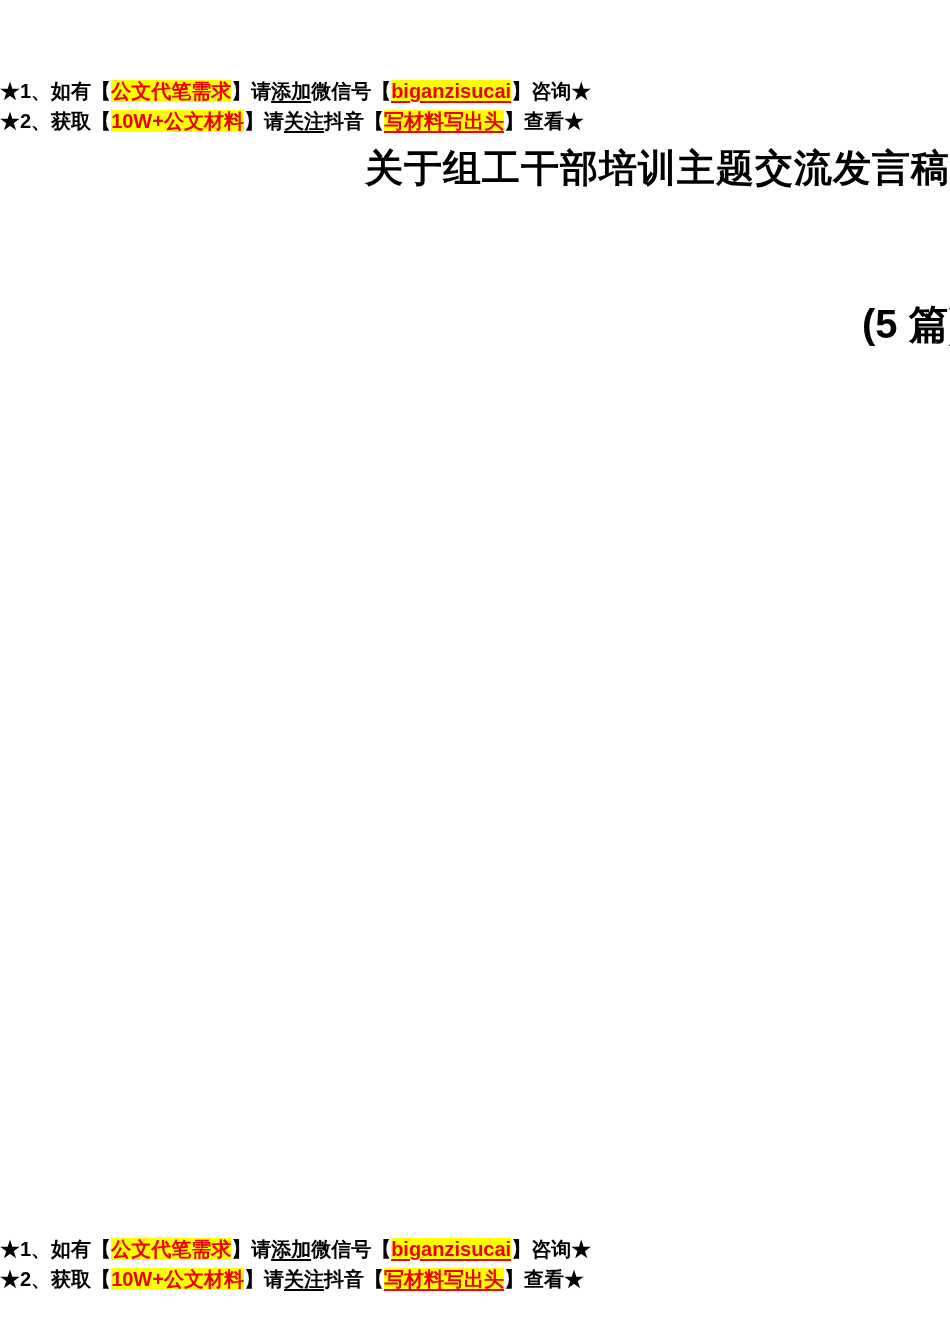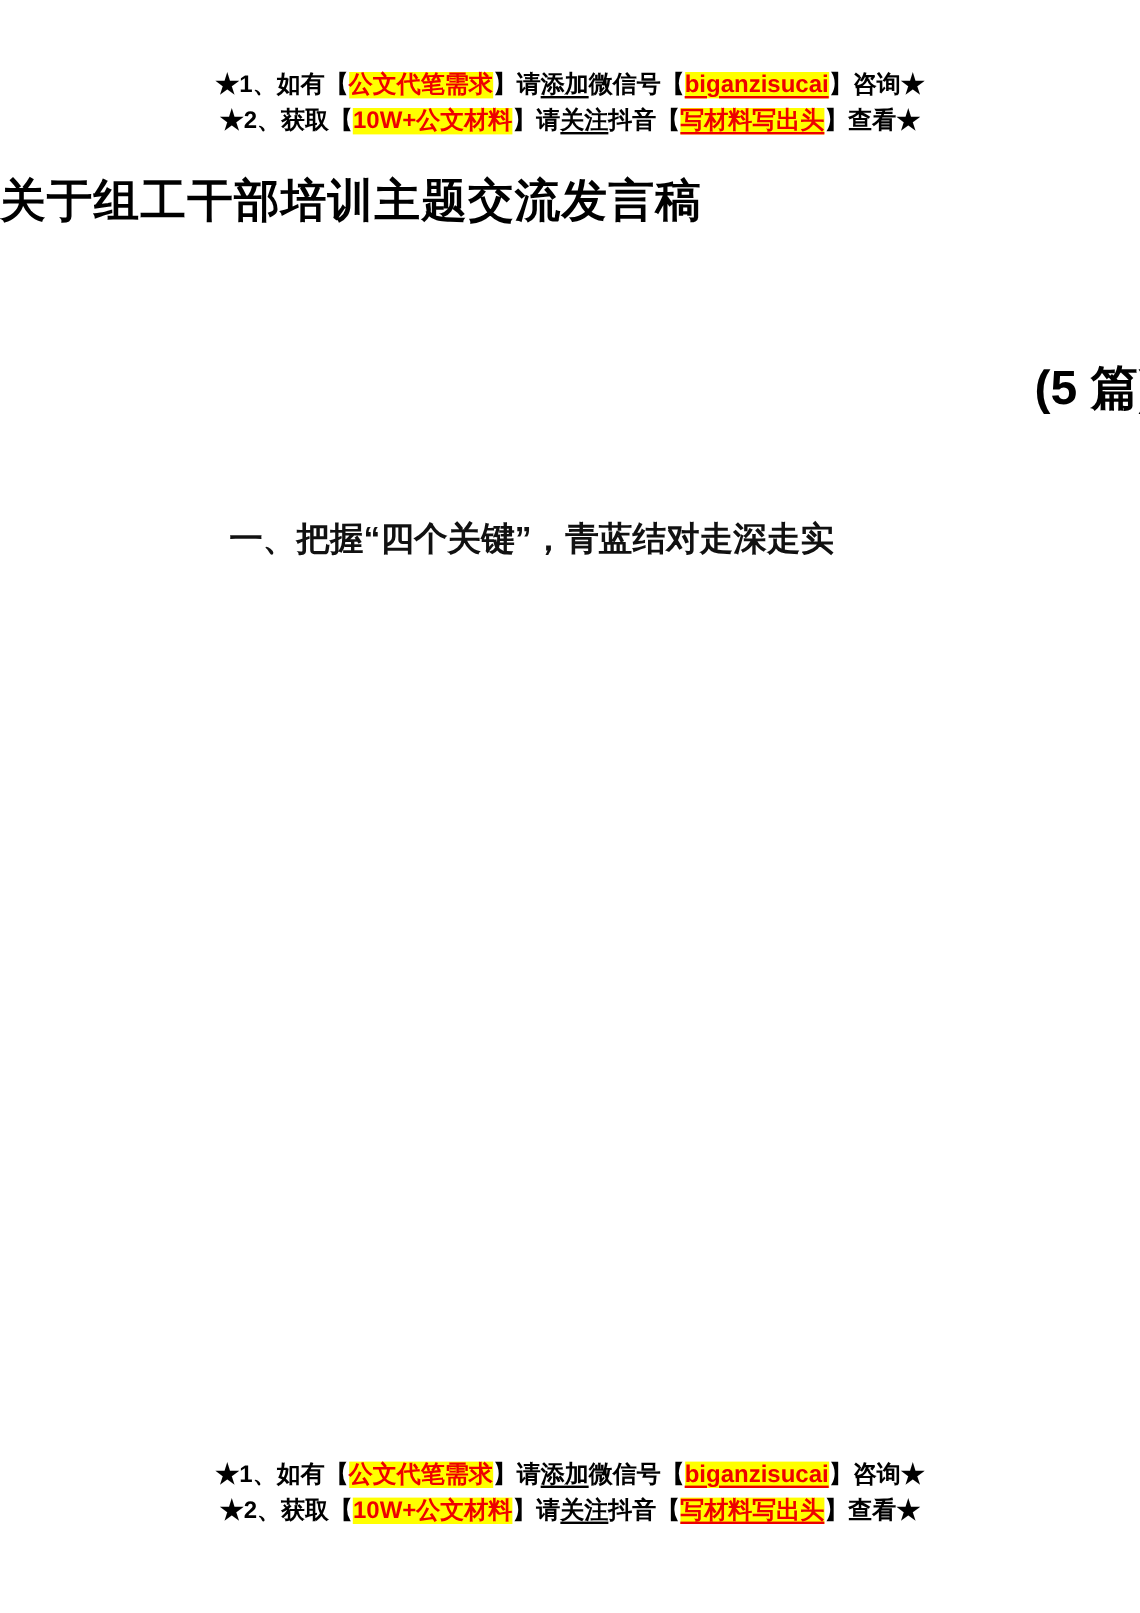--- a/index.html
+++ b/index.html
@@ -11,26 +11,27 @@
     margin: 0 auto;
     background: #ffffff;
     font-family: "Liberation Sans", sans-serif;
     color: #000000;
     overflow: hidden;
   }
   .promo {
     position: absolute;
     left: 0;
     width: 100%;
-    text-align: center;
+    text-align: left;
     font-size: 20px;
     line-height: 30px;
     font-weight: bold;
     color: #000000;
     white-space: nowrap;
+    margin-top: 20px;
   }
   .promo-header { top: 56px; }
   .promo-footer { top: 1214px; }
   .seg { display: inline; }
   .seg.plain { color: #000000; }
   .seg.underline { color: #000000; text-decoration: underline; text-underline-offset: 3px; }
   .seg.red-highlight {
     color: #ee0000;
     background: #ffff00;
   }
@@ -39,21 +40,21 @@
     background: #ffff00;
     text-decoration: underline;
     text-underline-offset: 3px;
   }
   .doc-title {
     position: absolute;
     top: 142px;
     left: 0;
     width: 100%;
     margin: 0;
-    text-align: left;
+    text-align: right;
     font-size: 38px;
     line-height: 52px;
     font-weight: bold;
     letter-spacing: 1px;
   }
   .doc-subtitle {
     position: absolute;
     top: 286px;
     left: 0;
     width: 100%;
@@ -95,21 +96,20 @@
   <div class="promo promo-header">
     <div><span class="seg plain">★1、如有【</span><span class="seg red-highlight">公文代笔需求</span><span class="seg plain">】请</span><span class="seg underline">添加</span><span class="seg plain">微信号【</span><span class="seg red-highlight-underline">biganzisucai</span><span class="seg plain">】咨询★</span></div>
     <div><span class="seg plain">★2、获取【</span><span class="seg red-highlight">10W+公文材料</span><span class="seg plain">】请</span><span class="seg underline">关注</span><span class="seg plain">抖音【</span><span class="seg red-highlight-underline">写材料写出头</span><span class="seg plain">】查看★</span></div>
   </div>
 
   <h1 class="doc-title">关于组工干部培训主题交流发言稿</h1>
 
   <h2 class="doc-subtitle">(5 篇)</h2>
 
   <div class="body-text">
-    <p class="section-heading">一、把握“四个关键”，青蓝结对走深走实</p>
   </div>
 
   <div class="promo promo-footer">
     <div><span class="seg plain">★1、如有【</span><span class="seg red-highlight">公文代笔需求</span><span class="seg plain">】请</span><span class="seg underline">添加</span><span class="seg plain">微信号【</span><span class="seg red-highlight-underline">biganzisucai</span><span class="seg plain">】咨询★</span></div>
     <div><span class="seg plain">★2、获取【</span><span class="seg red-highlight">10W+公文材料</span><span class="seg plain">】请</span><span class="seg underline">关注</span><span class="seg plain">抖音【</span><span class="seg red-highlight-underline">写材料写出头</span><span class="seg plain">】查看★</span></div>
   </div>
 
 </div>
 
 </body></html>

